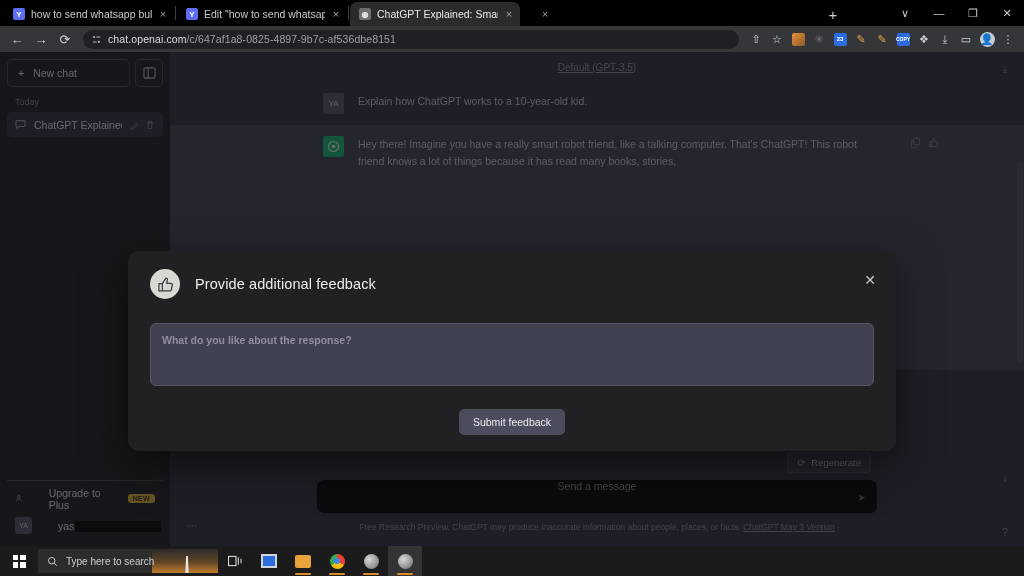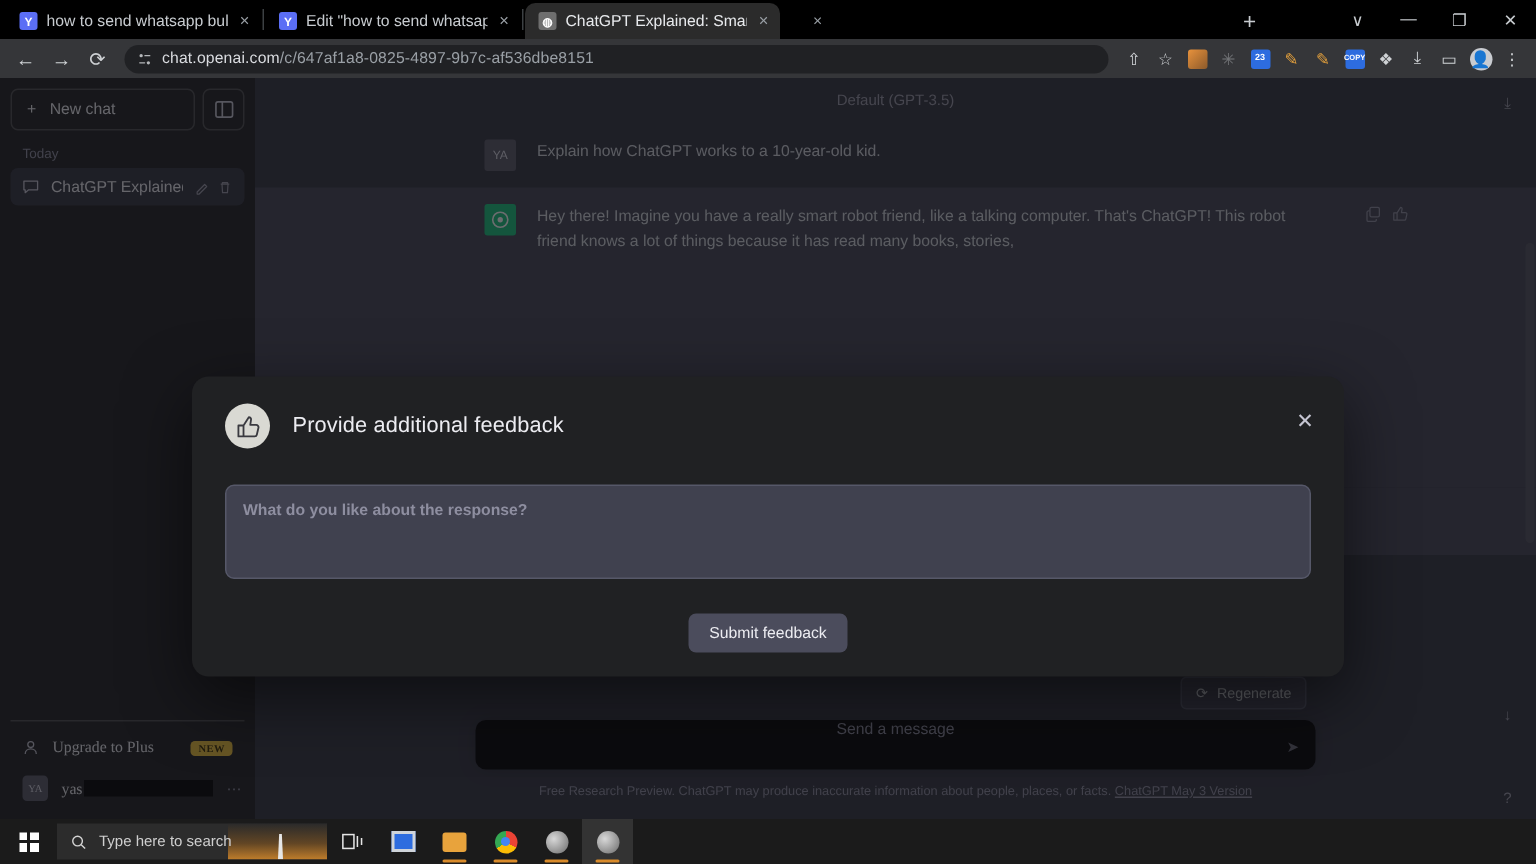--- a/index.html
+++ b/index.html
@@ -94,42 +94,42 @@
   .sb-section { font-size:9px; color:#8e8ea0; padding:10px 8px 5px; }
   .chat-item {
     height:25px; background:#343541; border-radius:5px;
     display:flex; align-items:center; gap:8px; padding:0 8px;
     font-size:10.5px; color:#ececf1; position:relative; overflow:hidden;
   }
   .chat-item .ctitle { flex:1; white-space:nowrap; overflow:hidden; }
   .chat-item .cacts { display:flex; gap:5px; flex:0 0 auto; }
   .sb-bottom { margin-top:auto; border-top:1px solid #4d4d4f; padding-top:4px; }
   .sb-row {
-    height:27px; display:flex; align-items:center; gap:9px; padding:0 8px;
-    font-size:10.5px; color:#ececf1; border-radius:5px;font-family:Liberation Serif, serif;
+    height:27px; display:flex; align-items:center; gap:26px; padding:0 8px;
+    font-size:10.5px; color:#ececf1; border-radius:5px;
   }
   .badge-new {
     margin-left:auto; background:#f0c23c; color:#3b2f00; font-size:7px;
     font-weight:bold; padding:1px 5px; border-radius:3px; letter-spacing:.3px;
   }
   .user-avatar {
     width:17px; height:17px; border-radius:3px; background:#5a5a68;
     font-size:7px; display:flex; align-items:center; justify-content:center;
     color:#d9d9e3; flex:0 0 17px;
   }
   .user-name { font-size:10.5px; position:relative; white-space:nowrap; }
   .redact { display:inline-block; background:#000; height:11px; width:86px;
     vertical-align:-2px; margin-left:1px; }
   .dots { margin-left:auto; letter-spacing:1px; color:#8e8ea0; font-size:10px; }
 
   
   .main { flex:1; display:flex; flex-direction:column; position:relative; min-width:0; }
   .model-bar {
     height:30px; display:flex; align-items:center; justify-content:center;
-    font-size:10px; color:#9a9aa8; flex:0 0 30px;
+    font-size:10px; color:#9a9aa8; flex:0 0 30px;text-decoration:underline;
   }
   .thread { flex:1; overflow:hidden; position:relative; }
   .msg { display:flex; padding:11px 0; }
   .msg.user { background:#343541; }
   .msg.bot { background:#444654; }
   .msg-inner {
     width:560px; margin:0 auto; display:flex; gap:14px; padding:0 6px; position:relative;
   }
   .m-avatar { width:21px; height:21px; flex:0 0 21px; border-radius:2px;
     display:flex; align-items:center; justify-content:center; font-size:8px; }

